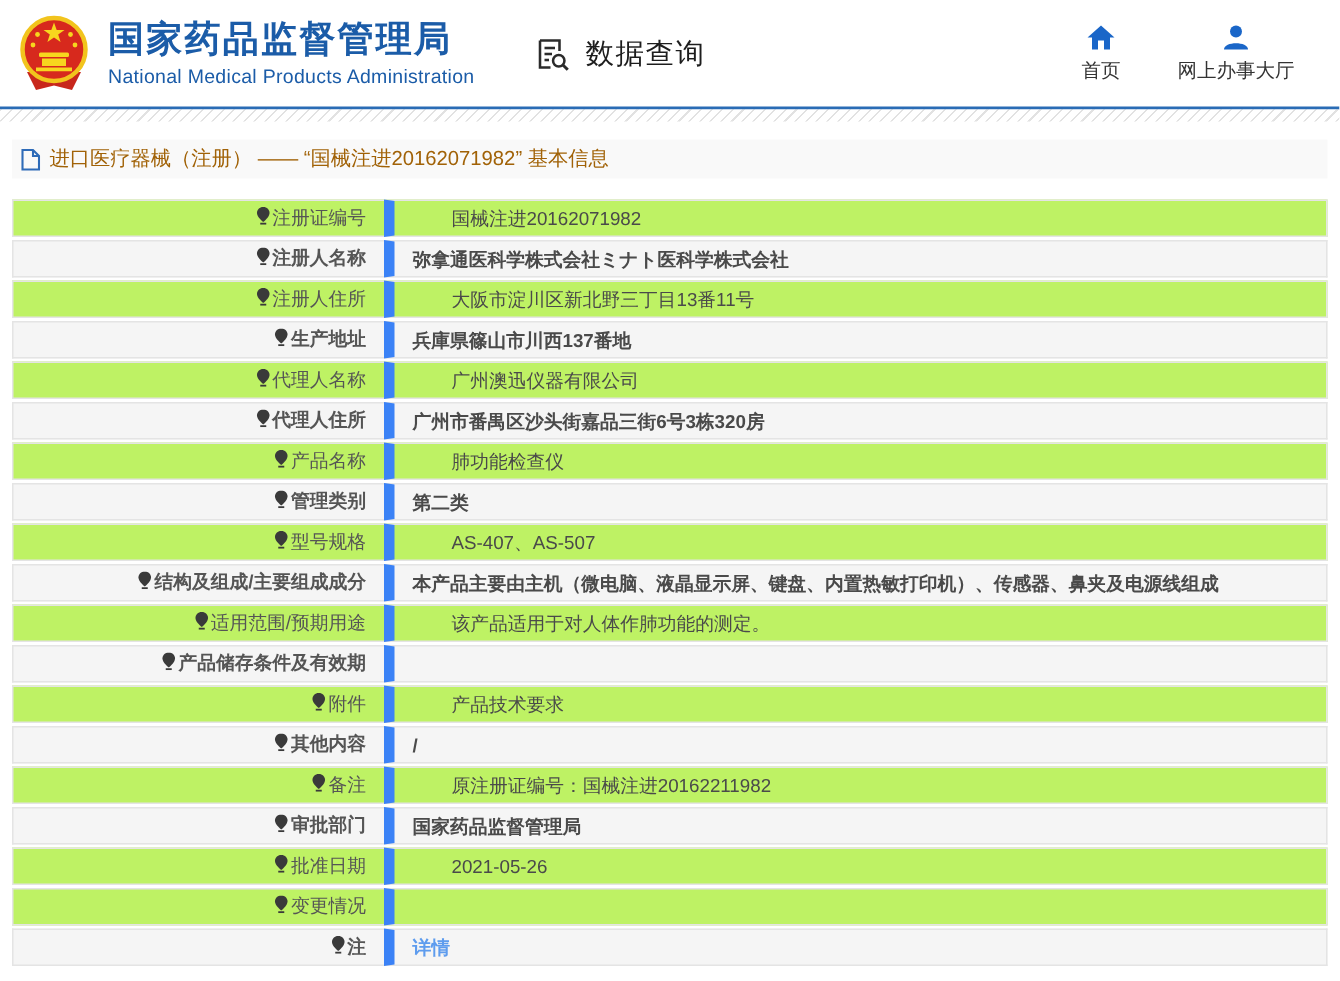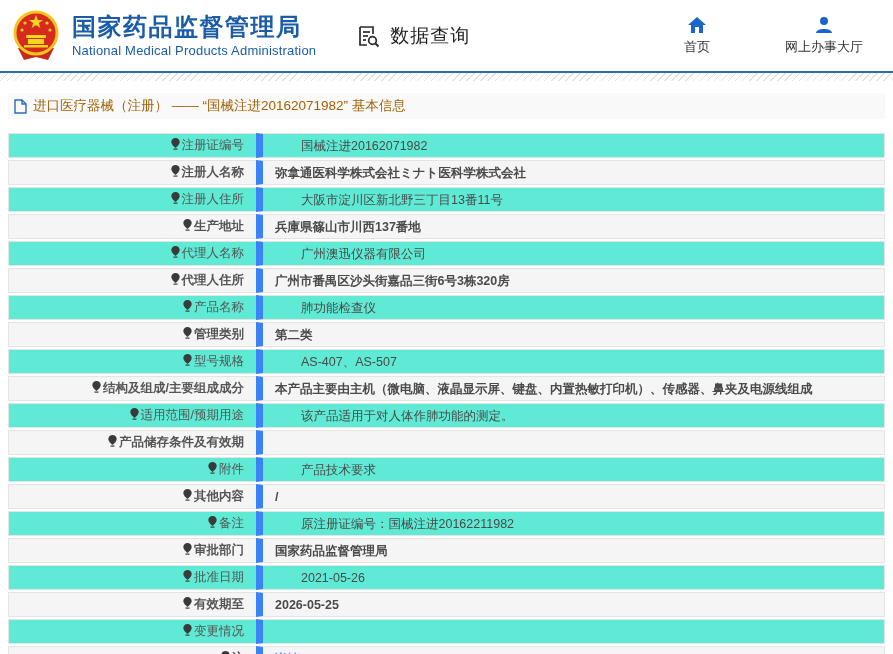--- a/index.html
+++ b/index.html
@@ -8,37 +8,37 @@
 
   
   .header { height:71px; display:flex; align-items:center; padding:0 16px 0 10px; background:#fff; }
   .brand { display:flex; align-items:center; gap:10px; cursor:pointer; }
   .brand-cn { font-size:24px; font-weight:bold; color:#1b5ca8; letter-spacing:1.5px; line-height:26px; }
   .brand-en { font-size:13px; color:#1b5ca8; margin-top:3px; letter-spacing:.2px; }
   .dataquery { display:flex; align-items:center; gap:10px; margin-left:40px; cursor:pointer; }
   .dataquery-label { font-size:19px; color:#1d1d1d; letter-spacing:1px; }
   .nav { margin-left:auto; display:flex; gap:38px; padding-right:14px; }
   .nav-item { display:flex; flex-direction:column; align-items:center; gap:4px;
-    font-size:13px; color:#333; cursor:pointer;margin-left:37px; }
+    font-size:13px; color:#333; cursor:pointer; }
 
   .blue-line { height:2px; background:#2a6cb5; }
   .hatch-band { height:8px;
     background:repeating-linear-gradient(135deg,#e2e2e2 0,#e2e2e2 1px,#ffffff 1px,#ffffff 5px); }
 
   
   .breadcrumb { margin:12px 8px 0; height:26px; background:#f9f9f9;
     display:flex; align-items:center; gap:6px; padding:0 6px;
     color:#a16207; font-size:13.5px; }
 
   
   table.info { margin:12px auto 0; width:877px; border-collapse:separate;
     border-spacing:0 2px; table-layout:fixed; }
   td { border:1px solid #e4e4e4; padding:4px 12px; font-size:12.5px;
     line-height:14px; color:#4a4a4a; vertical-align:middle; }
-  tr.odd td { background:#5eead4;padding-left:38px; }
+  tr.odd td { background:#bef264;padding-left:38px; }
   tr.even td { background:#f5f5f5;font-weight:bold; }
   .label-cell { width:248px; text-align:right; border-right:none; color:#555; }
   .value-cell { border-left:7px solid #3b82f6; white-space:nowrap; overflow:hidden; }
   .label-icon { display:inline-block; vertical-align:-1px; margin-right:2px; }
   a.detail-link { color:#5e9cee; text-decoration:none; cursor:pointer; }
 
   .icon-svg { display:block; }
 </style>
 </head>
 <body>
@@ -349,34 +349,20 @@
           <path d="M4.5 0 C7 0 8.7 1.8 8.7 4 C8.7 6.8 4.5 10 4.5 10 C4.5 10 .3 6.8 .3 4 C.3 1.8 2 0 4.5 0 Z" fill="#3a3a3a"></path>
           <rect x="2.5" y="10.5" width="4" height="1.2" fill="#3a3a3a"></rect>
         </svg>
       </span><span class="label-text">批准日期</span>
     </td>
     <td class="value-cell">
       <span>2021-05-26</span>
       
     </td>
   </tr>
-      <tr class="even">
-    <td class="label-cell">
-      <span class="label-icon" hidden="">
-        <svg class="icon-svg" width="9" height="12" viewBox="0 0 9 12" style="display:inline-block">
-          <path d="M4.5 0 C7 0 8.7 1.8 8.7 4 C8.7 6.8 4.5 10 4.5 10 C4.5 10 .3 6.8 .3 4 C.3 1.8 2 0 4.5 0 Z" fill="#3a3a3a"></path>
-          <rect x="2.5" y="10.5" width="4" height="1.2" fill="#3a3a3a"></rect>
-        </svg>
-      </span><span class="label-text">有效期至</span>
-    </td>
-    <td class="value-cell">
-      <span>2026-05-25</span>
-      
-    </td>
-  </tr>
       <tr class="odd">
     <td class="label-cell">
       <span class="label-icon" hidden="">
         <svg class="icon-svg" width="9" height="12" viewBox="0 0 9 12" style="display:inline-block">
           <path d="M4.5 0 C7 0 8.7 1.8 8.7 4 C8.7 6.8 4.5 10 4.5 10 C4.5 10 .3 6.8 .3 4 C.3 1.8 2 0 4.5 0 Z" fill="#3a3a3a"></path>
           <rect x="2.5" y="10.5" width="4" height="1.2" fill="#3a3a3a"></rect>
         </svg>
       </span><span class="label-text">变更情况</span>
     </td>
     <td class="value-cell">

